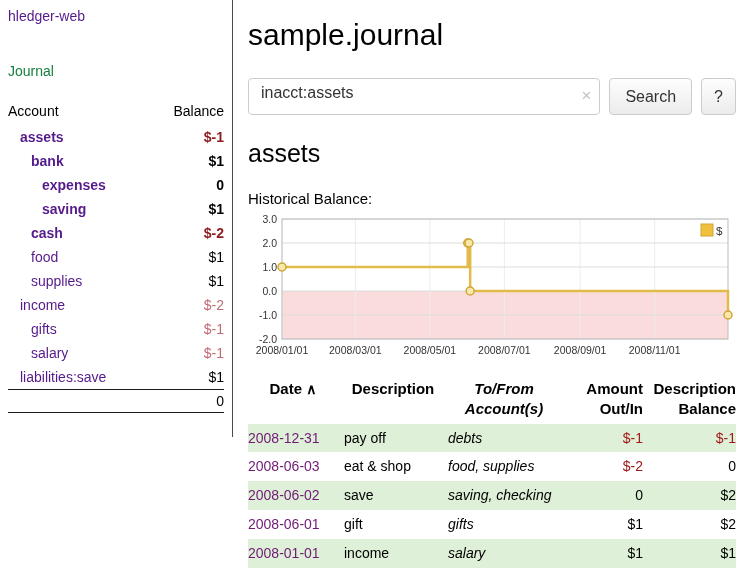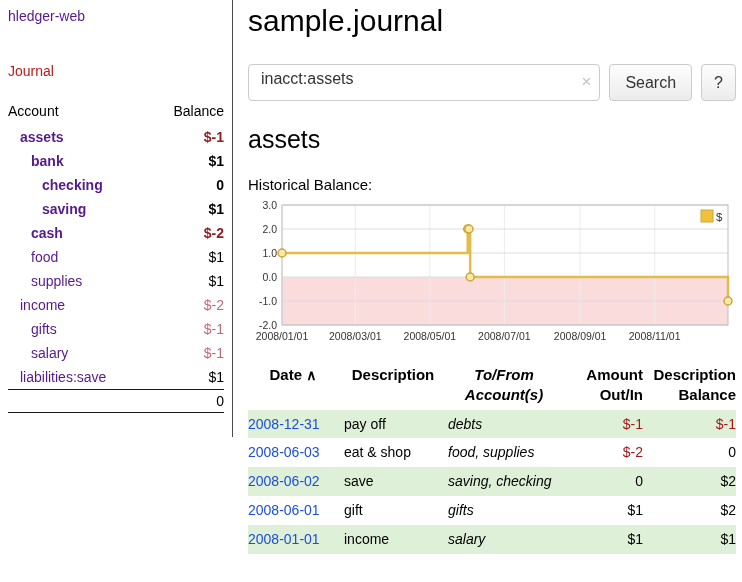--- a/index.html
+++ b/index.html
@@ -4,58 +4,58 @@
 <style>
   * { margin:0; padding:0; box-sizing:border-box; }
   html,body { background:#fff; width:742px; height:582px; font-family:"Liberation Sans", sans-serif; color:#000; }
   a { text-decoration:none; }
 
   
   .sidebar { position:absolute; left:0; top:0; width:233px; height:437px;
              border-right:1px solid #4a4a4a; padding:8px 8px 0 8px; }
   .brand { display:block; font-size:14px; color:#551a8b; }
   .side-nav { margin-top:38px; }
-  .side-nav a { font-size:14px; color:#b91c1c;text-align:center; }
+  .side-nav a { font-size:14px; color:#15803d;text-align:center; }
   table.accounts { width:100%; border-collapse:collapse; margin-top:20px; font-size:14px; }
   table.accounts th { font-weight:400; text-align:left; padding:3px 0 6px 0; }
   table.accounts th.bal-h { text-align:right; }
   table.accounts td { padding:4px 0; }
   td.bal { text-align:right; font-variant-numeric:tabular-nums; }
   .ind1 { padding-left:12px !important; }
   .ind2 { padding-left:23px !important; }
   .ind3 { padding-left:34px !important; }
   .b { font-weight:700; }
   .acct a { color:#551a8b; }
   .neg-strong { color:#8f1d21; }
   .neg-soft   { color:#c06b75; }
   tr.total td { border-top:1px solid #1a1a1a; border-bottom:1px solid #1a1a1a; padding:3px 0; }
 
   
-  .main { position:absolute; left:248px; top:0; width:488px; }
+  .main { position:absolute; left:248px; top:14px; width:488px; }
   h1.title { font-size:30px; font-weight:400; padding-top:4px; letter-spacing:0; }
   .searchrow { margin-top:26px; display:flex; align-items:center; gap:9px; }
   .searchbox { position:relative; width:354px; }
   .searchbox input { width:100%; height:37px; border:1px solid #ccc; border-radius:4px;
                      font-family:"Liberation Sans", sans-serif; font-size:16px; color:#333;
                      padding:0 28px 8px 12px; outline:none; }
   .clear-x { position:absolute; right:9px; top:8px; color:#c2c2c2; font-size:17px; cursor:pointer; }
   .btn { height:37px; border:1px solid #ccc; border-radius:4px; background:linear-gradient(#fdfdfd,#ececec);
          font-family:"Liberation Sans", sans-serif; font-size:16px; color:#333; padding:0 15px; cursor:pointer; }
   .btn-help { padding:0 12px; }
   h2.acct-head { margin-top:24px; font-size:25px; font-weight:400; }
   .chart-title { margin-top:22px; font-size:15px; font-weight:400; }
   .chart-wrap { margin-top:4px; width:488px; height:152px; }
 
   table.register { margin-top:12px; width:488px; border-collapse:collapse; font-size:14px; }
   table.register th { font-size:15px; font-weight:700; text-align:center; vertical-align:top;
                       padding:4px 6px 4px 0; line-height:1.35; }
   table.register th.r, table.register td.r { text-align:right; padding-right:0; }
   table.register td { padding:5px 6px 5px 0; vertical-align:top; line-height:1.35; }
   table.register .shade { background:#dff0d8; }
-  td.datec a { color:#1d4ed8; }
+  td.datec a { color:#701a75; }
   .amt-neg { color:#a01a1a; }
   .col-date { width:96px; } .col-desc { width:104px; } .col-acct { width:118px; max-width:118px;font-style:italic; }
   .col-amt { width:77px; } .col-bal { width:93px; }
   .sort { font-weight:700; font-size:14px; }
 </style>
 </head>
 <body>
 
 <aside class="sidebar">
   <a class="brand" href="#">hledger-web</a>
@@ -72,21 +72,21 @@
     <tbody>
       <tr>
         <td class="acct ind1 b"><a href="#">assets</a></td>
         <td class="bal b neg-strong">$-1</td>
       </tr>
       <tr>
         <td class="acct ind2 b"><a href="#">bank</a></td>
         <td class="bal b">$1</td>
       </tr>
       <tr>
-        <td class="acct ind3 b"><a href="#">checking</a></td>
+        <td class="acct ind3 b"><a href="#">expenses</a></td>
         <td class="bal b">0</td>
       </tr>
       <tr>
         <td class="acct ind3 b"><a href="#">saving</a></td>
         <td class="bal b">$1</td>
       </tr>
       <tr>
         <td class="acct ind2 b"><a href="#">cash</a></td>
         <td class="bal b neg-strong">$-2</td>
       </tr>

